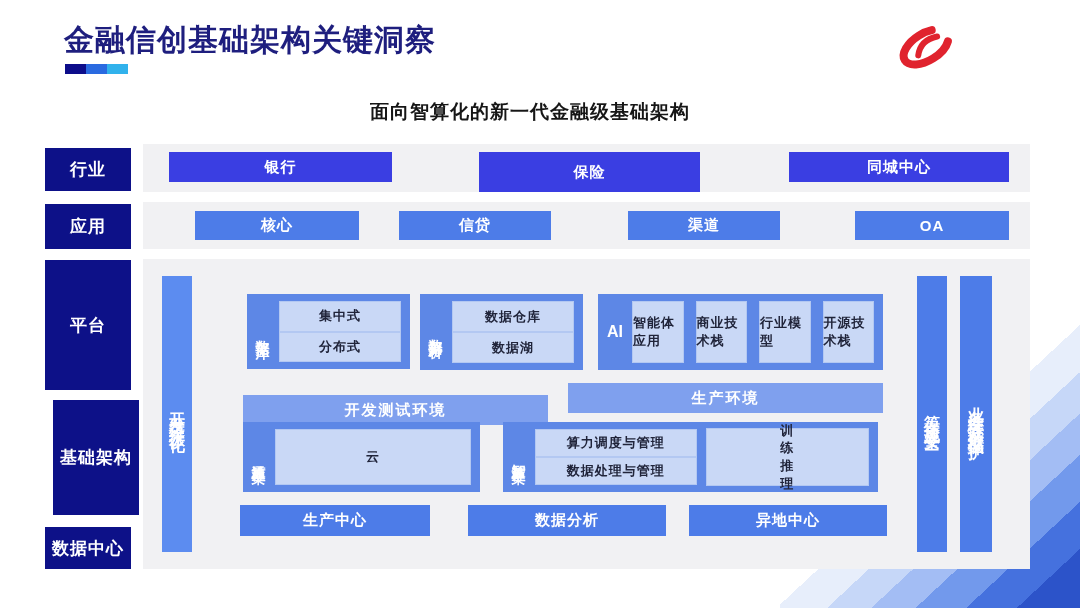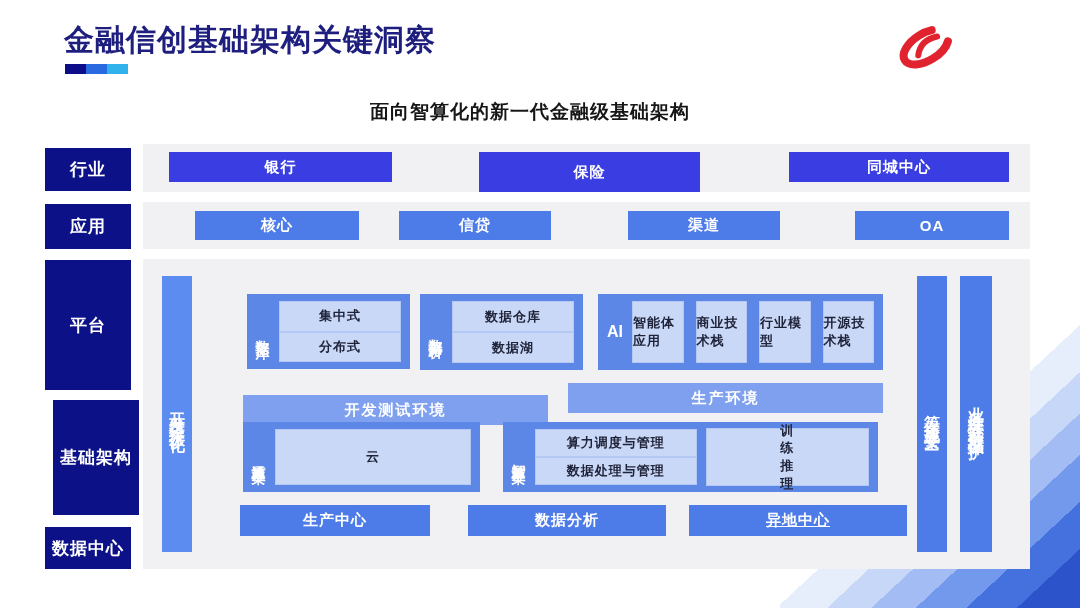--- a/index.html
+++ b/index.html
@@ -153,21 +153,21 @@
       <span class="lite">算力调度与管理</span>
       <span class="lite">数据处理与管理</span>
     </span>
     <span class="lite train">
       <span class="wrap2">训练推理</span>
     </span>
   </div>
 
   <div class="abs z1 chip chip-blue" style="left:240px;top:505px;width:190px;height:31px;">生产中心</div>
   <div class="abs z1 chip chip-blue" style="left:468px;top:505px;width:198px;height:31px;">数据分析</div>
-  <div class="abs z1 chip chip-blue" style="left:689px;top:505px;width:218px;height:31px;text-decoration:underline;">异地中心</div>
+  <div class="abs z1 chip chip-blue" style="left:689px;top:505px;width:198px;height:31px;">异地中心</div>
 
   <div class="abs z1 vbar" style="left:917px;top:276px;width:30px;height:276px;">
     <span class="vtext">等保合规安全</span>
   </div>
   <div class="abs z1 vbar" style="left:960px;top:276px;width:32px;height:276px;">
     <span class="vtext">业务连续性及数据保护</span>
   </div>
 
 </div>
 

